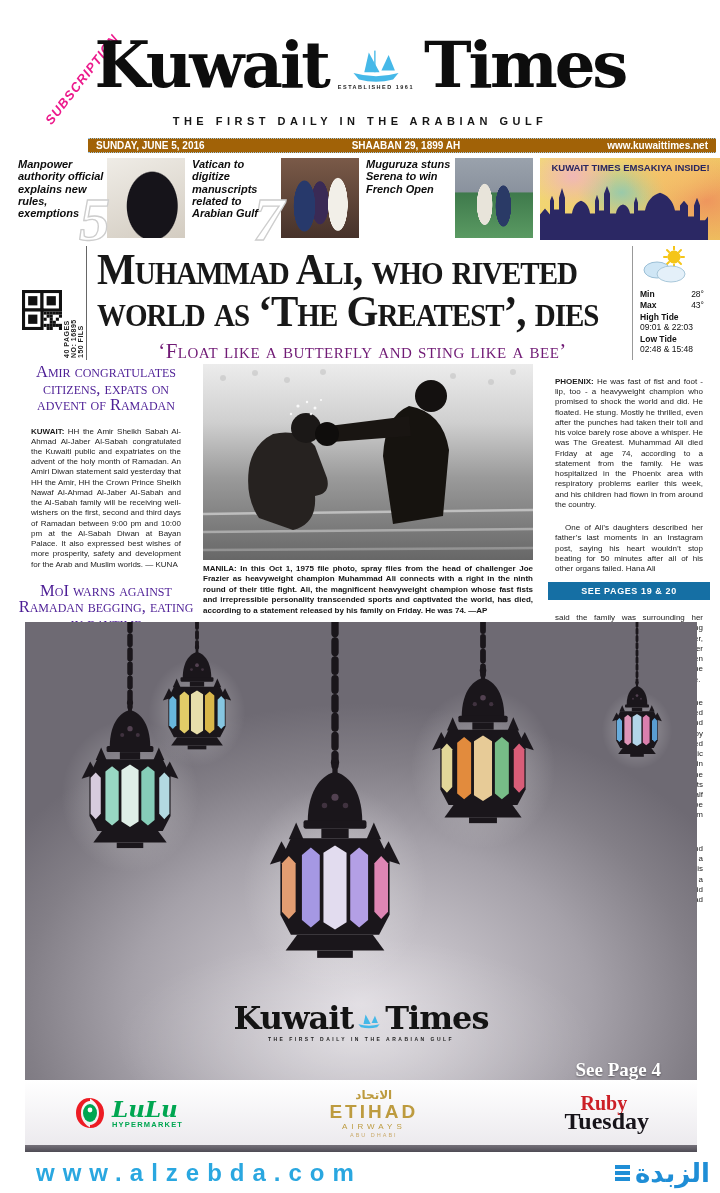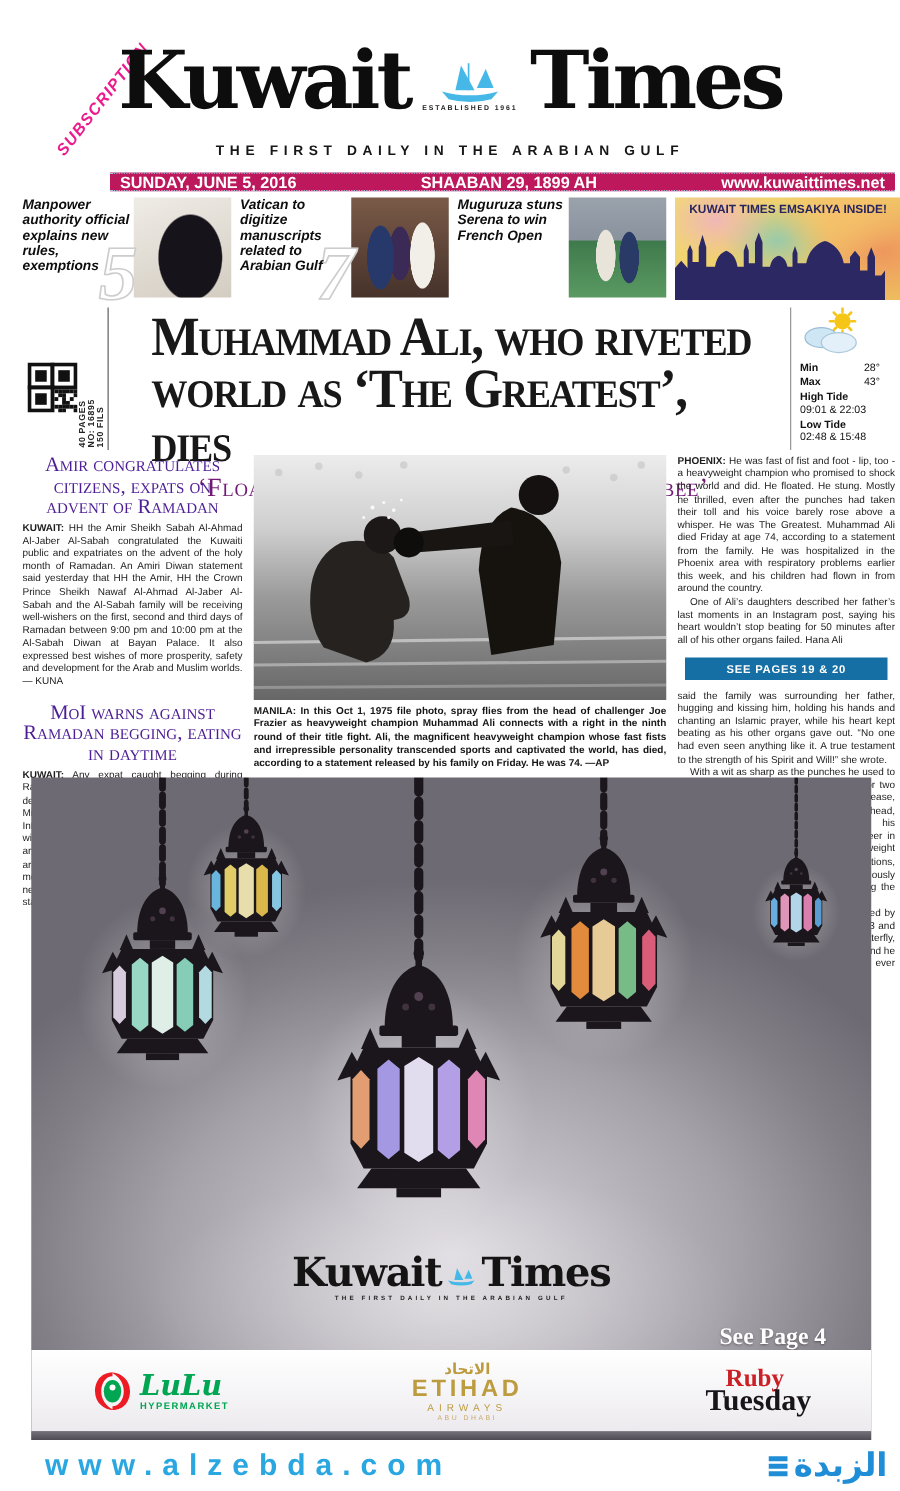--- a/index.html
+++ b/index.html
@@ -7,22 +7,22 @@
         font-family:"Liberation Sans",sans-serif;color:#111;}
   
   .subscription{position:absolute;left:42px;top:118px;transform:rotate(-52deg);transform-origin:left top;
         color:#ec1a8c;font-size:13px;font-weight:bold;font-style:italic;letter-spacing:1px;white-space:nowrap;}
   .title-row{position:absolute;top:36px;left:0;width:100%;display:flex;justify-content:center;align-items:flex-end;gap:8px;}
   .title-part{font-family:"DejaVu Serif",serif;font-weight:bold;font-size:64px;line-height:0.9;letter-spacing:-3px;color:#0d0d0d;}
   .dhow-block{display:flex;flex-direction:column;align-items:center;margin:0 2px 4px;}
   .est{font-size:5.5px;font-weight:bold;letter-spacing:1.5px;color:#222;margin-top:1px;white-space:nowrap;}
   .tagline{position:absolute;top:115px;left:0;width:100%;text-align:center;font-size:11px;font-weight:bold;
         letter-spacing:4.5px;color:#161616;}
-  .datebar{position:absolute;top:138px;left:88px;width:628px;height:15px;background:#be185d;color:#fff;
-        display:flex;justify-content:space-between;align-items:center;font-size:13px;font-weight:bold;
+  .datebar{position:absolute;top:138px;left:88px;width:628px;height:15px;background:#a16207;color:#fff;
+        display:flex;justify-content:space-between;align-items:center;font-size:10px;font-weight:bold;
         padding:0 8px;box-sizing:border-box;white-space:nowrap;border-top:1px dotted #9fc6e2;border-bottom:1px dotted #9fc6e2;}
   
   .teasers{position:absolute;top:158px;left:18px;width:698px;height:82px;display:flex;gap:7px;}
   .teaser{display:flex;gap:3px;}
   .teaser-text{position:relative;width:86px;font-size:11px;font-weight:bold;font-style:italic;line-height:1.12;color:#0d0d0d;}
   .teaser-text .txt{position:relative;z-index:1;}
   .pagenum{position:absolute;right:-6px;bottom:-14px;z-index:0;font-family:"Liberation Serif",serif;font-size:62px;
         font-style:italic;color:#fff;-webkit-text-stroke:1.3px #cdcdcd;text-shadow:0 0 1px #d8d8d8;}
   .teaser-photo{width:78px;height:80px;flex:none;}
   .photo-1{background:radial-gradient(26px 35px at 58% 60%,#16141a 96%,transparent 100%),
@@ -37,40 +37,40 @@
   .teaser-banner{position:relative;width:181px;height:82px;overflow:hidden;flex:none;
            background:radial-gradient(44px 32px at 18% 22%,#f0b0c8cc,transparent),
                       radial-gradient(54px 38px at 75% 14%,#f5c06a,transparent),
                       radial-gradient(44px 32px at 45% 42%,#7ac8c0bb,transparent),
                       radial-gradient(64px 44px at 92% 52%,#ee8a5ccc,transparent),
                       linear-gradient(135deg,#f2d977,#eec05e);}
   .teaser-banner svg{position:absolute;left:0;bottom:0;width:100%;height:72%;}
   .banner-text{position:absolute;top:4px;left:0;width:100%;text-align:center;font-size:9.5px;font-weight:bold;
            color:#28255e;z-index:2;}
   
-  .headline-band{position:absolute;top:246px;left:14px;width:702px;height:114px;display:flex;gap:24px;}
+  .headline-band{position:absolute;top:246px;left:14px;width:702px;height:114px;display:flex;}
   .edition-strip{position:relative;width:72px;flex:none;border-right:1px solid #666;}
   .edition-strip svg{position:absolute;left:8px;top:44px;}
   .vstack{position:absolute;right:2px;top:0;bottom:2px;display:flex;flex-direction:column;justify-content:space-between;
            writing-mode:vertical-rl;transform:rotate(180deg);font-size:7px;font-weight:bold;color:#222;letter-spacing:0.5px;}
   .headline-col{flex:1;padding:2px 4px 0 10px;}
   .headline-col h1{margin:0;font-family:"Liberation Serif",serif;font-variant:small-caps;font-weight:bold;
            font-size:41px;line-height:0.96;letter-spacing:-1px;color:#181818;transform:scaleY(1.08);transform-origin:top left;}
   .subhead{font-family:"Liberation Serif",serif;font-variant:small-caps;font-size:21px;color:#701a75;
            text-align:center;margin-top:12px;letter-spacing:0.5px;}
   .weather{width:84px;flex:none;border-left:1px solid #999;padding:0 0 0 7px;box-sizing:border-box;font-size:8.5px;}
   .wrow{display:flex;justify-content:space-between;width:64px;margin-top:1px;}
   .wlabel{font-weight:bold;}
   .tlabel{font-weight:bold;margin-top:2px;}
   
   .articles{position:absolute;top:364px;left:18px;width:698px;height:256px;display:flex;gap:9px;}
   .col-left{width:176px;flex:none;}
   .small-head{margin:0 0 4px;font-family:"Liberation Serif",serif;font-variant:small-caps;font-weight:normal;
            font-size:16.5px;line-height:1.0;text-align:center;color:#4c1d95;}
-  .body-p{font-size:8px;line-height:1.28;text-align:justify;margin:0;color:#1c1c1c;}
+  .body-p{font-size:8px;line-height:1.28;text-align:justify;margin:13px;color:#1c1c1c;}
   .lead{font-weight:bold;}
   .article-2{margin-top:11px;}
   .continued{font-size:8.5px;font-weight:bold;text-align:right;margin-top:2px;}
   .col-center{width:330px;flex:none;}
   .boxing-photo{position:relative;width:330px;height:196px;
            background:linear-gradient(180deg,#ececec 0%,#cfcfcf 30%,#9a9a9a 58%,#676767 100%);}
   .caption{font-size:8px;font-weight:bold;line-height:1.3;text-align:justify;margin-top:4px;color:#151515;}
   .col-right{flex:1;}
   .col-right .body-p{margin-bottom:0;}
   .ind{text-indent:10px;}

